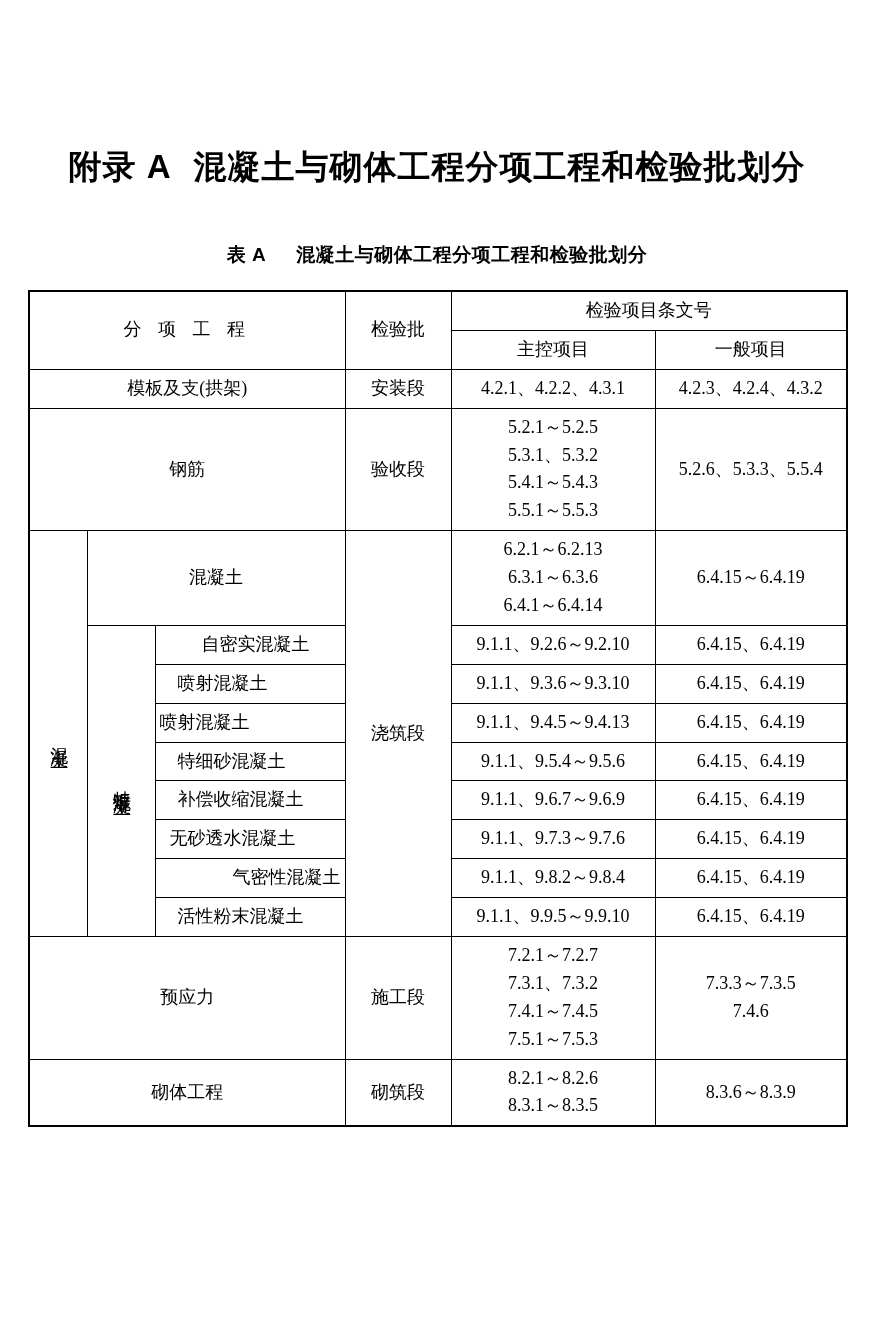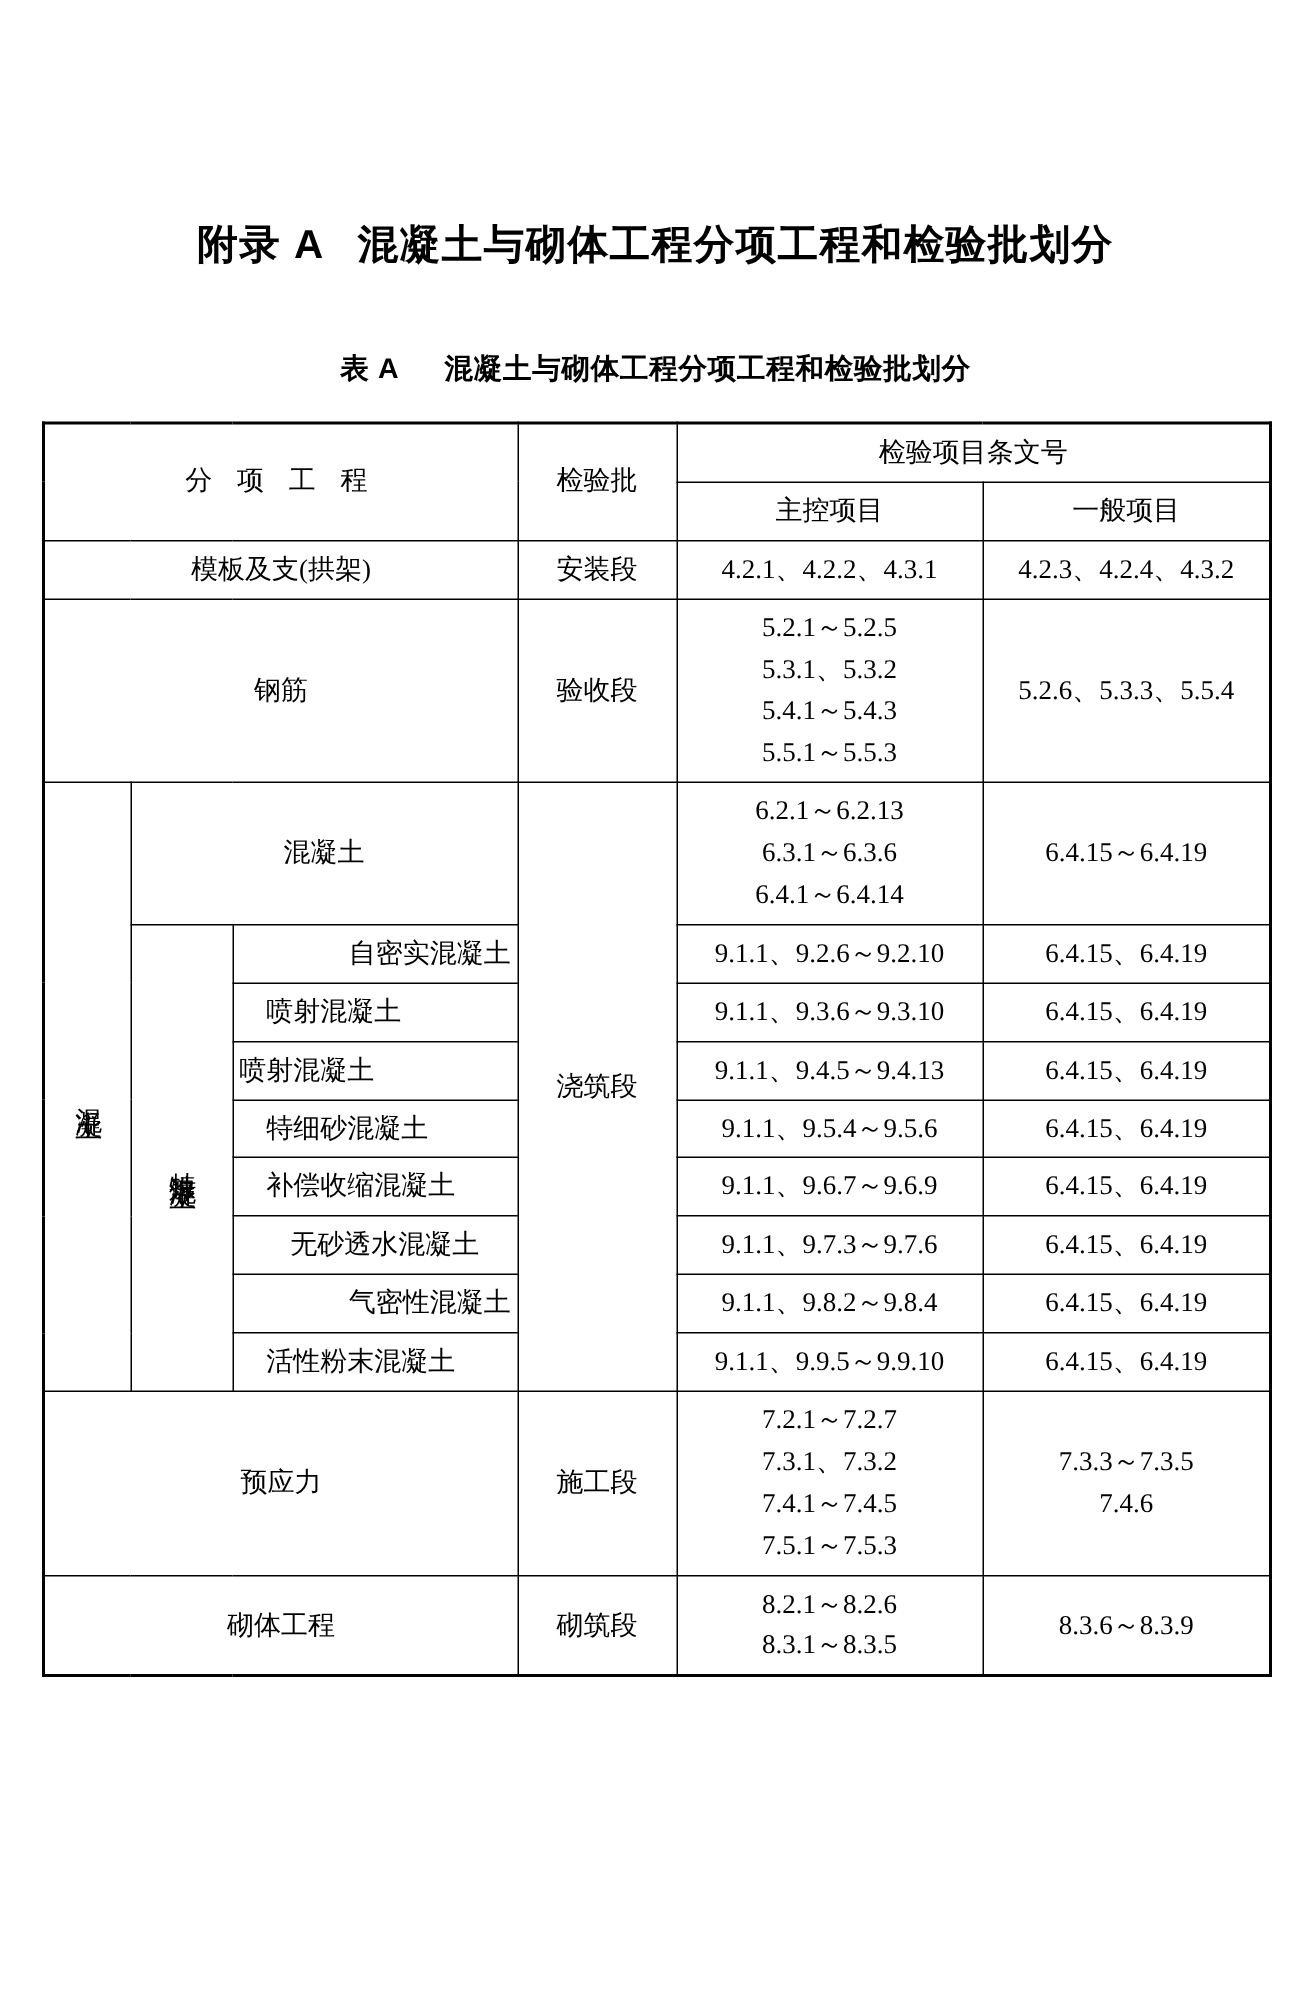--- a/index.html
+++ b/index.html
@@ -18,21 +18,21 @@
   .page {
     width: 874px;
     height: 1343px;
     box-sizing: border-box;
     padding: 0 28px;
     position: relative;
   }
   .appendix-title {
     font-family: "Liberation Sans", "DejaVu Sans", sans-serif;
     font-weight: bold;
-    font-size: 27px;
+    font-size: 33px;
     text-align: center;
     letter-spacing: 1px;
     margin-top: 145px;
     white-space: nowrap;
   }
   .appendix-title .label {
     margin-right: 22px;
   }
   .table-caption {
     font-family: "Liberation Sans", "DejaVu Sans", sans-serif;
@@ -145,21 +145,21 @@
         <td colspan="2">混凝土</td>
         <td rowspan="9">浇筑段</td>
         <td class="nums">6.2.1～6.2.13
 6.3.1～6.3.6
 6.4.1～6.4.14</td>
         <td class="nums">6.4.15～6.4.19</td>
       </tr>
 
       <tr>
         <td rowspan="8"><span class="vert">特殊混凝土</span></td>
-        <td style="text-align:right;padding-left:15px">自密实混凝土</td>
+        <td style="text-align:center;padding-left:15px">自密实混凝土</td>
         <td class="nums">9.1.1、9.2.6～9.2.10</td>
         <td class="nums">6.4.15、6.4.19</td>
       </tr>
       <tr>
         <td style="text-align:left;padding-left:22px">喷射混凝土</td>
         <td class="nums">9.1.1、9.3.6～9.3.10</td>
         <td class="nums">6.4.15、6.4.19</td>
       </tr>
       <tr>
         <td style="text-align:left;">喷射混凝土</td>
@@ -170,21 +170,21 @@
         <td style="text-align:left;padding-left:22px">特细砂混凝土</td>
         <td class="nums">9.1.1、9.5.4～9.5.6</td>
         <td class="nums">6.4.15、6.4.19</td>
       </tr>
       <tr>
         <td style="text-align:left;padding-left:22px">补偿收缩混凝土</td>
         <td class="nums">9.1.1、9.6.7～9.6.9</td>
         <td class="nums">6.4.15、6.4.19</td>
       </tr>
       <tr>
-        <td style="text-align:left;padding-left:38px">无砂透水混凝土</td>
+        <td style="text-align:left;padding-left:14px">无砂透水混凝土</td>
         <td class="nums">9.1.1、9.7.3～9.7.6</td>
         <td class="nums">6.4.15、6.4.19</td>
       </tr>
       <tr>
         <td style="text-align:right;padding-left:18px">气密性混凝土</td>
         <td class="nums">9.1.1、9.8.2～9.8.4</td>
         <td class="nums">6.4.15、6.4.19</td>
       </tr>
       <tr>
         <td style="text-align:left;padding-left:22px">活性粉末混凝土</td>

